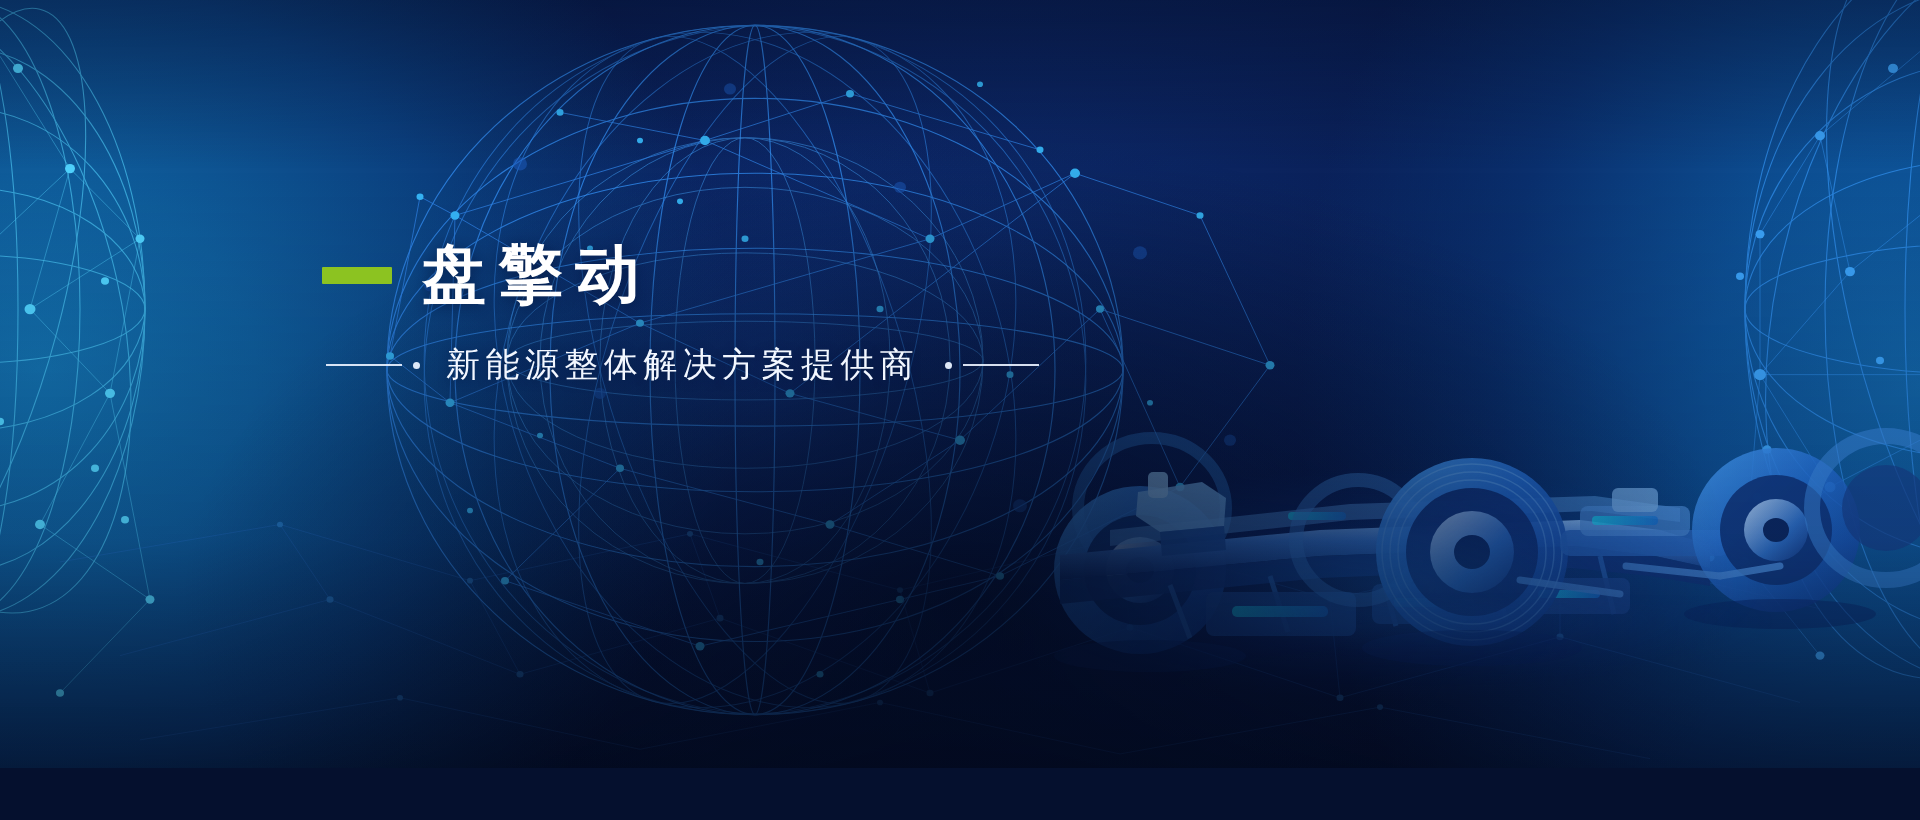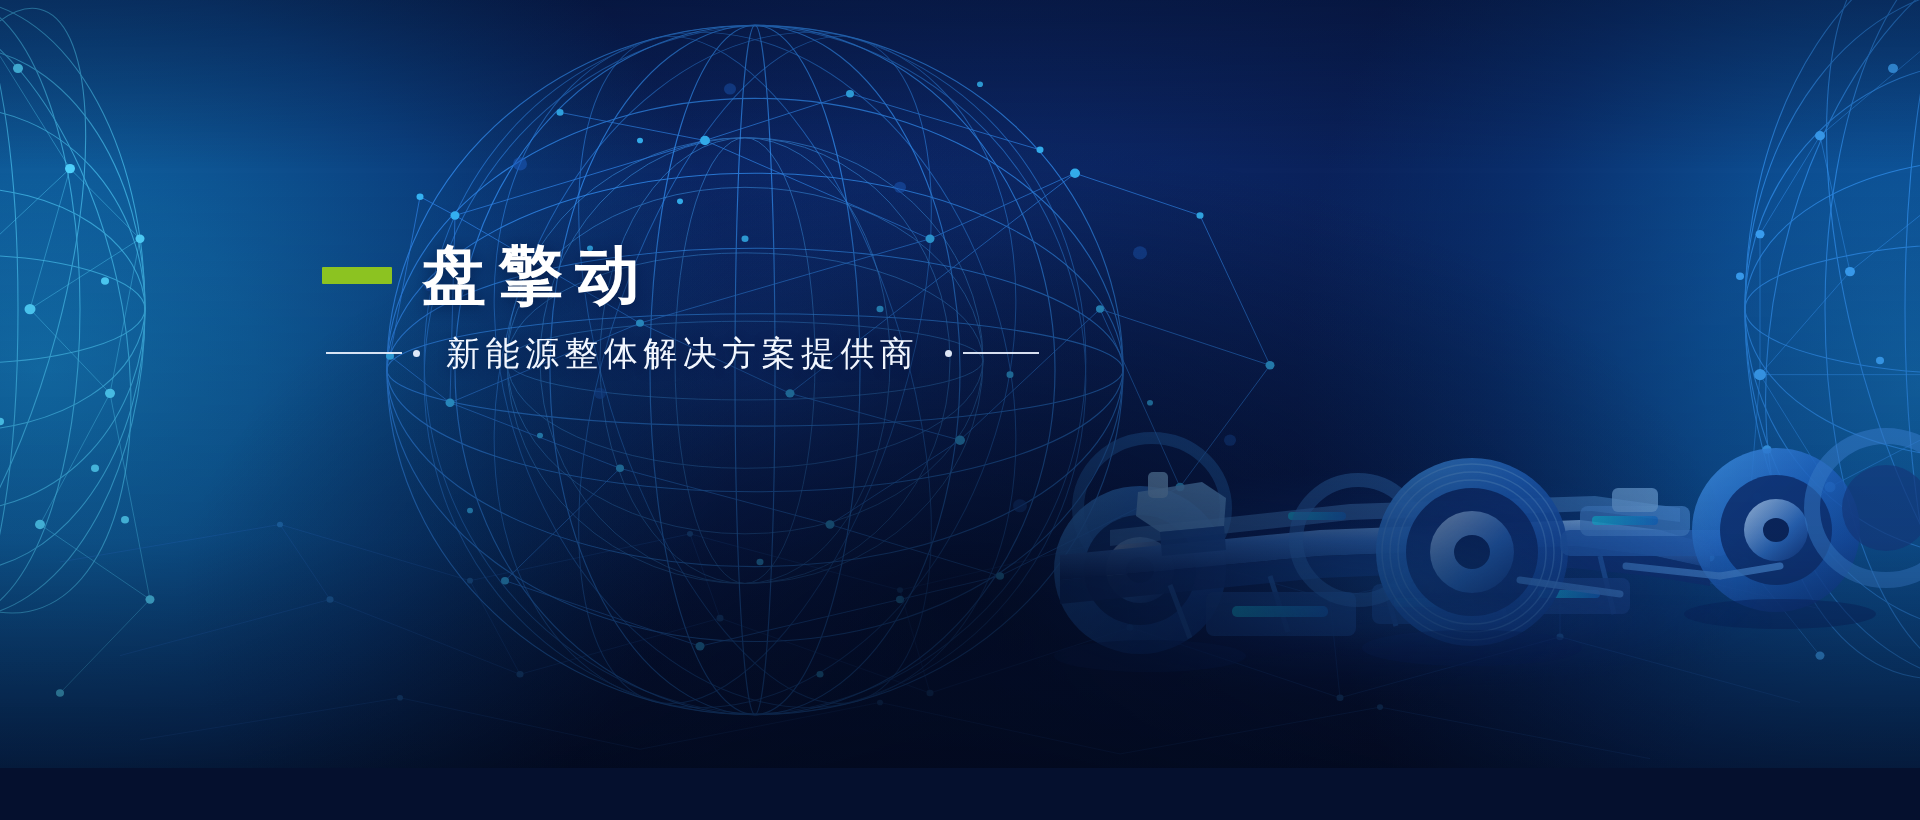--- a/index.html
+++ b/index.html
@@ -3,21 +3,21 @@
 <meta charset="utf-8">
 <title>Banner</title>
 <style>
   html,body{margin:0;padding:0;background:#05102e;}
   *{box-sizing:border-box;}
 
   .stage{
     position:relative;
     width:1920px;height:768px;
     overflow:hidden;
-    font-family:Liberation Sans, sans-serif;
+    font-family:Liberation Serif, serif;
     background:#0a1c4d;
   }
 
   
   .bg-base{
     position:absolute;inset:0;
     background:
       radial-gradient(ellipse 900px 780px at 2% 48%, #1370ad 0%, #0f5d9b 24%, #0b3f7e 50%, rgba(10,31,80,0) 78%),
       radial-gradient(ellipse 760px 900px at 100% 50%, #1264a6 0%, #0d4f93 28%, #0a2f6d 56%, rgba(10,28,77,0) 82%),
       radial-gradient(ellipse 1200px 700px at 52% 30%, #0d2a6b 0%, #091d52 45%, #061234 100%),
@@ -89,21 +89,21 @@
   .deco .bar{width:76px;height:2px;background:#e9f1ff;opacity:.92;}
   .deco .dot{width:7px;height:7px;border-radius:50%;background:#e9f1ff;opacity:.95;}
   .deco.left .bar{margin-right:11px;}
   .deco.right .bar{margin-left:11px;}
   .sub-text{
     color:#f2f7ff;
     font-size:34px;
     font-weight:500;
     letter-spacing:.16em;
     line-height:1;
-    margin:0 26px;
+    margin:12px 26px;
     text-shadow:0 2px 10px rgba(4,20,60,.6);
   }
 </style>
 </head>
 <body>
 
 <div class="stage">
 
   <div class="bg-base"></div>
 

